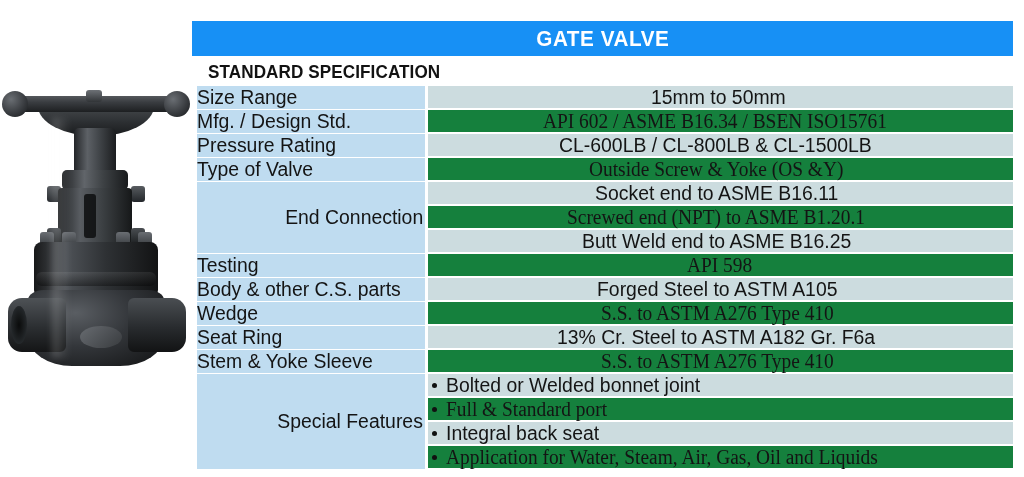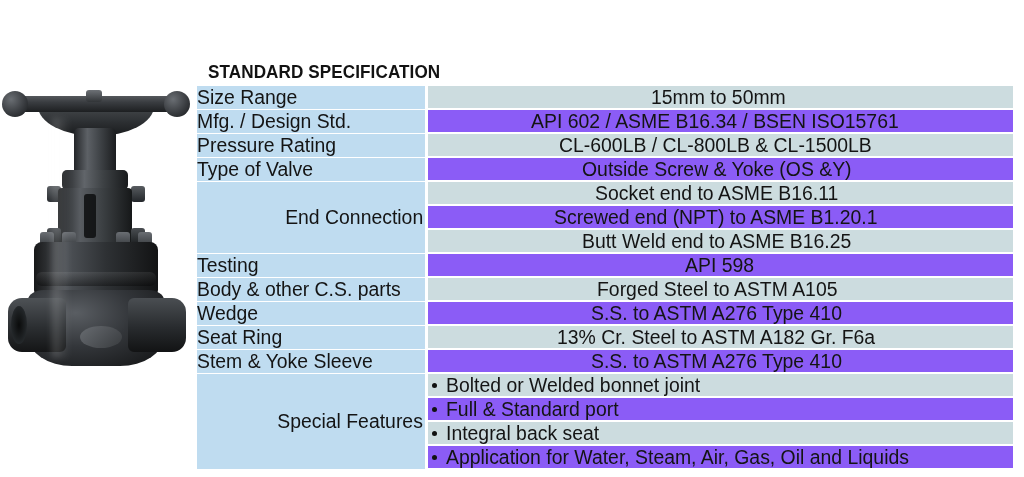--- a/index.html
+++ b/index.html
@@ -225,21 +225,21 @@
     text-align: right;
     padding-left: 0;
   }
   td.gap { width: 3px; background: #ffffff; border: 0; }
   td.value {
     padding-left: 9px;
     border-bottom: 2px solid #ffffff;
     text-align: center;
   }
   td.value.shade { background: #ccdcdf; }
-  td.value.plain { background: #8b5cf6; }
+  td.value.plain { background: #15803d; font-family: Liberation Serif, serif; }
   .bullet-line { display: flex; align-items: center; }
   .bullet-line .dot {
     display: inline-block;
     width: 5px; height: 5px;
     border-radius: 50%;
     background: #111111;
     margin-right: 9px;
     margin-left: 4px;
     flex: none;
   }
@@ -273,20 +273,23 @@
       <div class="bonnet"></div>
       <div class="bonnet-shade"></div>
       <div class="body"></div>
       <div class="end-l"></div>
       <div class="end-r"></div>
       <div class="tag"></div>
       <div class="gloss"></div>
     </div>
   </div>
 
+  <div id="title-bar">
+    <div class="title">GATE VALVE</div>
+  </div>
 
   <div id="section-heading">STANDARD SPECIFICATION</div>
 
   <table id="spec-table">
     <tbody>
       <tr>
         <td class="label"><span class="txt">Size Range</span></td>
         <td class="gap"></td>
         <td class="value shade"><span class="txt">15mm to 50mm</span></td>
       </tr>

